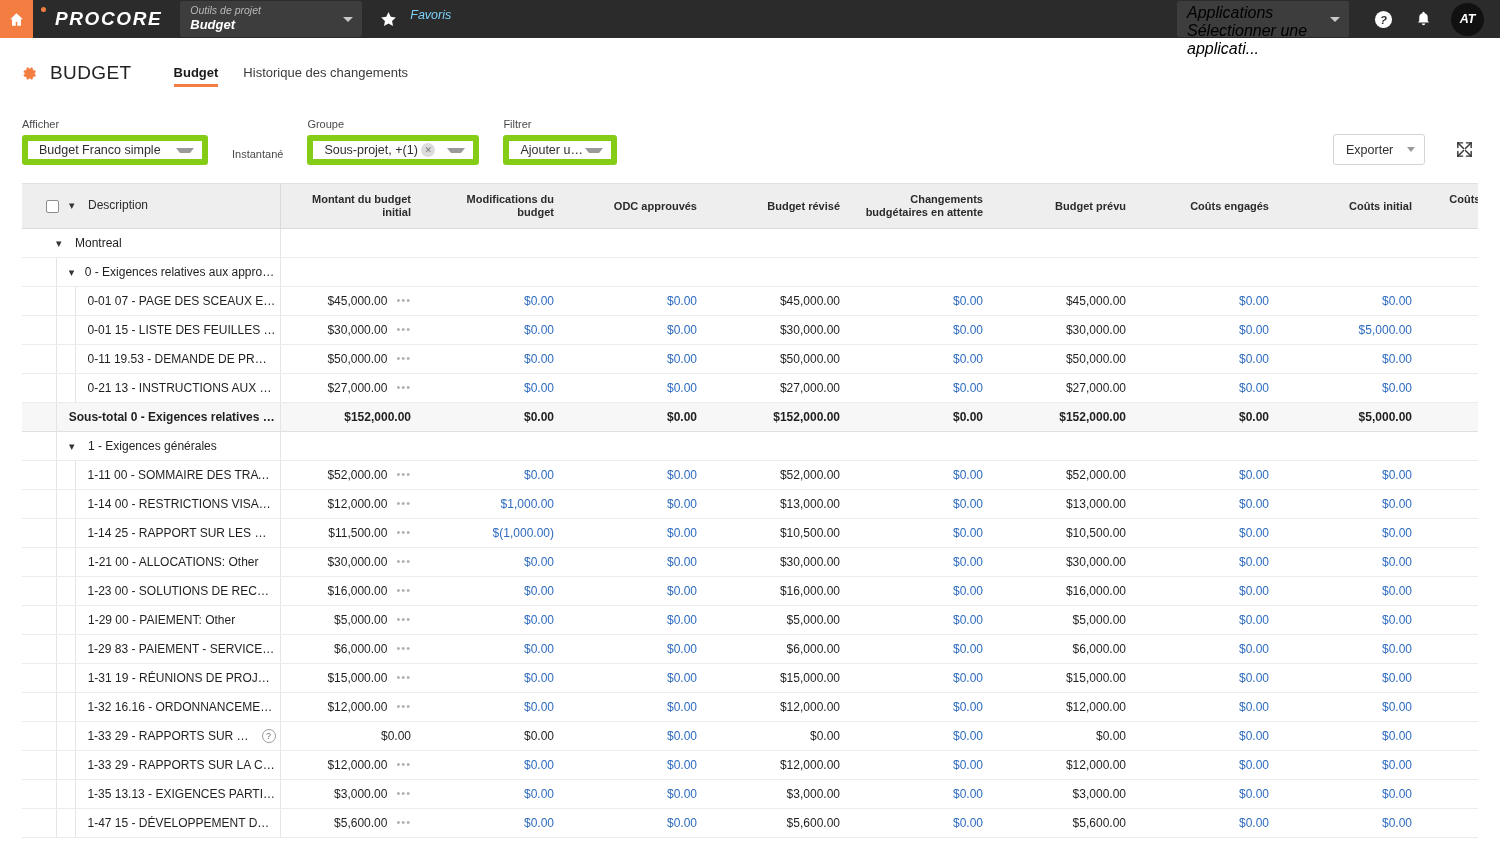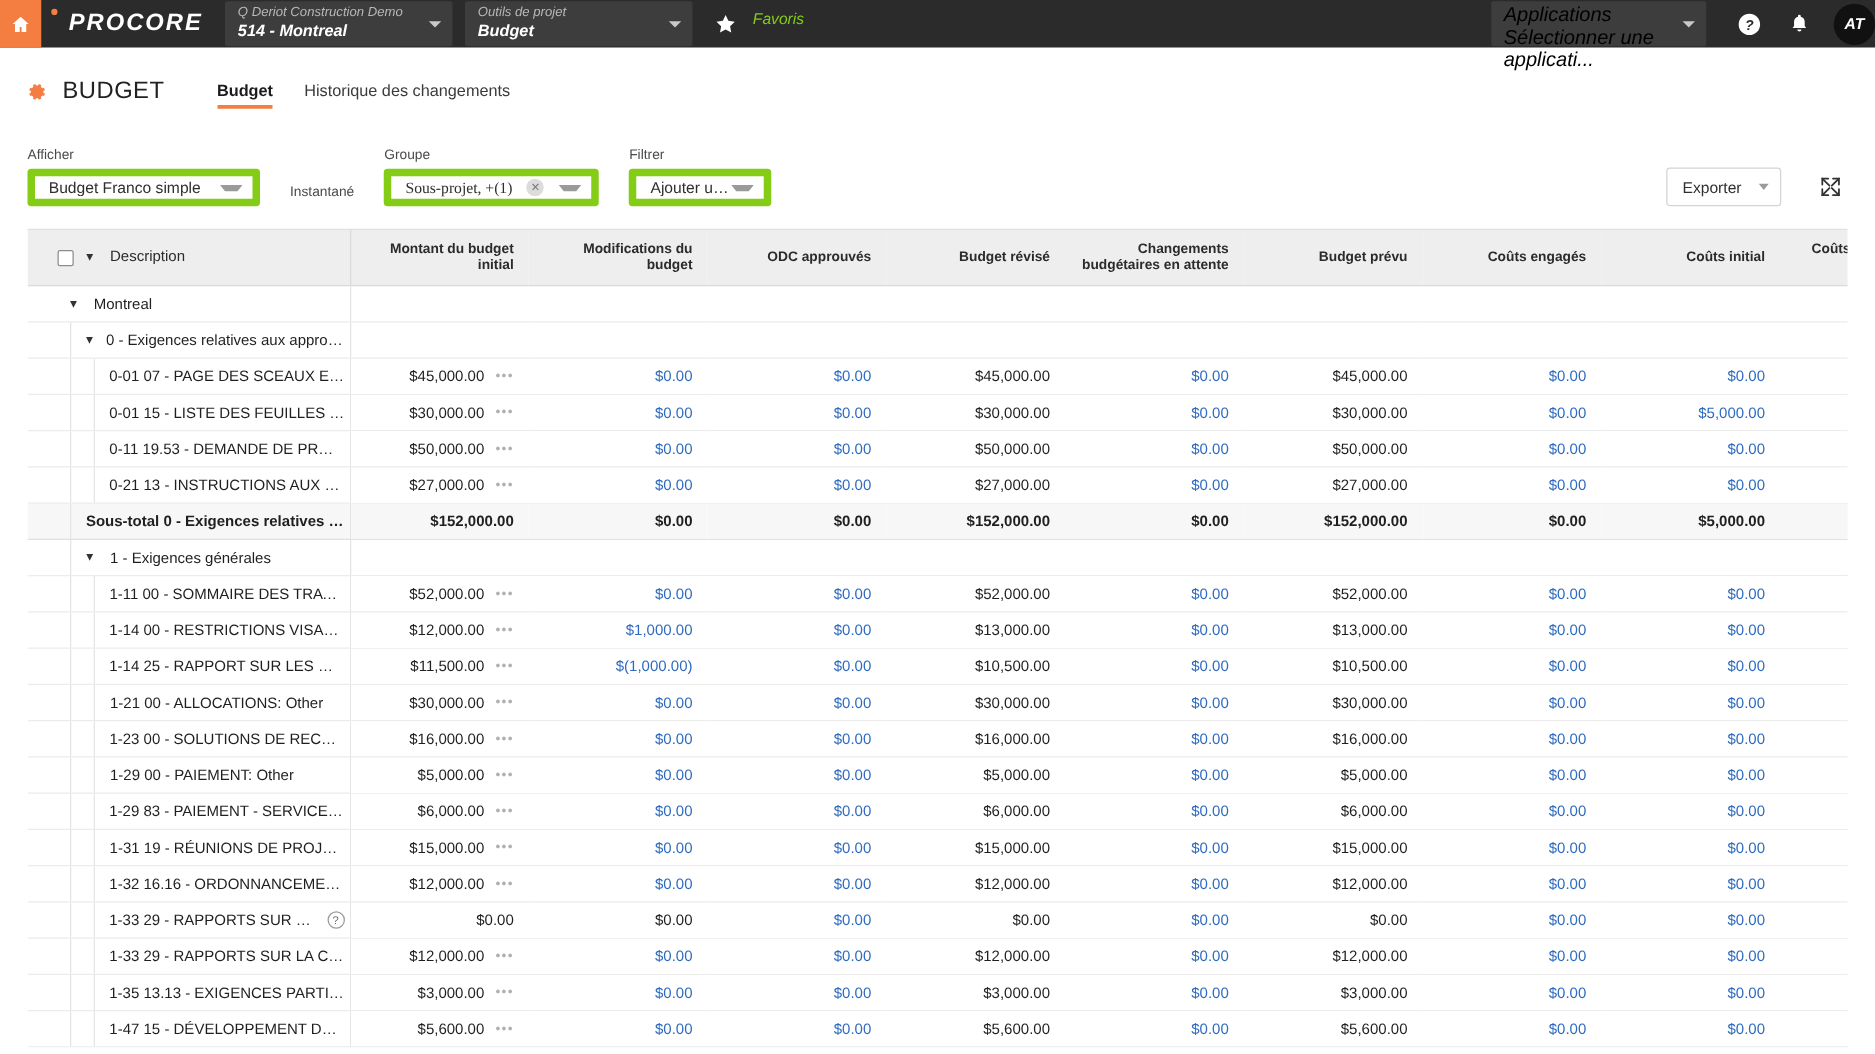--- a/index.html
+++ b/index.html
@@ -58,25 +58,25 @@
   .caret-dn {
     position: absolute; right: 9px; top: 50%; margin-top: -2px;
     width: 0; height: 0;
     border-left: 5px solid transparent; border-right: 5px solid transparent;
     border-top: 5px solid #c9c9c9;
   }
   #star-wrap {
     display:flex; align-items:center; margin-left: 8px; cursor:pointer;
   }
   #fav-label {
-    color: #84cc16; font-size: 12.5px;
+    color: #7dd3fc; font-size: 12.5px;
     align-self: flex-start; margin-top: 8px; margin-left: 13px; text-align: center;
   }
   #topnav-right {
-    margin-left: auto; display: flex; align-items: center; padding-right: 0;
+    margin-left: auto; display: flex; align-items: center; padding-right: 16px;
   }
   #apps-select {
     background: #3d3d3d; width: 172px; height: 36px;
     border-radius: 2px; position: relative;
     padding: 3px 26px 3px 10px; cursor: pointer; margin-right: 14px;
   }
   .icon-circle-btn {
     width: 26px; height: 26px; margin: 0 7px; cursor: pointer;
     display: flex; align-items: center; justify-content: center;
   }
@@ -130,21 +130,21 @@
     border-left: 4px solid transparent; border-right: 4px solid transparent;
     border-top: 5px solid #9a9a9a;
   }
   .clear-chip {
     width: 14px; height: 14px; border-radius: 50%; background: #dcdcdc;
     margin-left: auto; display:flex; align-items:center; justify-content:center;
     color:#7c7c7c; font-size:9px; line-height:1; cursor:pointer;
   }
   #f-afficher { width: 186px; }
   #f-instantane { width: 184px; }
-  #f-groupe { width: 172px; font-family: Liberation Serif, serif; }
+  #f-groupe { width: 172px; }
   #f-filtrer { width: 114px; }
   #f-groupe .arrow { margin-left: 12px; }
 
   #filterbar-right {
     margin-left: auto; display: flex; align-items: center; gap: 24px;
   }
   #export-btn {
     border: 1px solid #d4d4d4; background:#fff; border-radius: 3px;
     height: 31px; width: 92px; display:flex; align-items:center;
     padding: 0 9px 0 12px; font-size: 12.5px; color:#2f2f2f; cursor:pointer;
@@ -232,25 +232,20 @@
     <svg width="15" height="15" viewBox="0 0 16 16" aria-hidden="true">
       <path d="M8 1.4 1.2 7.6h2v7h4v-4.3h1.6v4.3h4v-7h2z" fill="#ffffff"></path>
     </svg>
   </div>
 
   <div id="logo-wrap">
     <span class="logo-text">PROCORE</span>
     <span class="logo-dot"></span>
   </div>
 
-  <div class="nav-select" id="project-select">
-    <div class="lbl">Q Deriot Construction Demo</div>
-    <div class="val">514 - Montreal</div>
-    <span class="caret-dn"></span>
-  </div>
 
   <div class="nav-select" id="tool-select">
     <div class="lbl">Outils de projet</div>
     <div class="val">Budget</div>
     <span class="caret-dn"></span>
   </div>
 
   <div id="star-wrap">
     <svg width="17" height="17" viewBox="0 0 20 20" aria-hidden="true">
       <path d="M10 1.2l2.6 5.5 6 .8-4.4 4.2 1.1 6-5.3-2.9L4.7 17.7l1.1-6L1.4 7.5l6-.8z" fill="#ffffff"></path>

